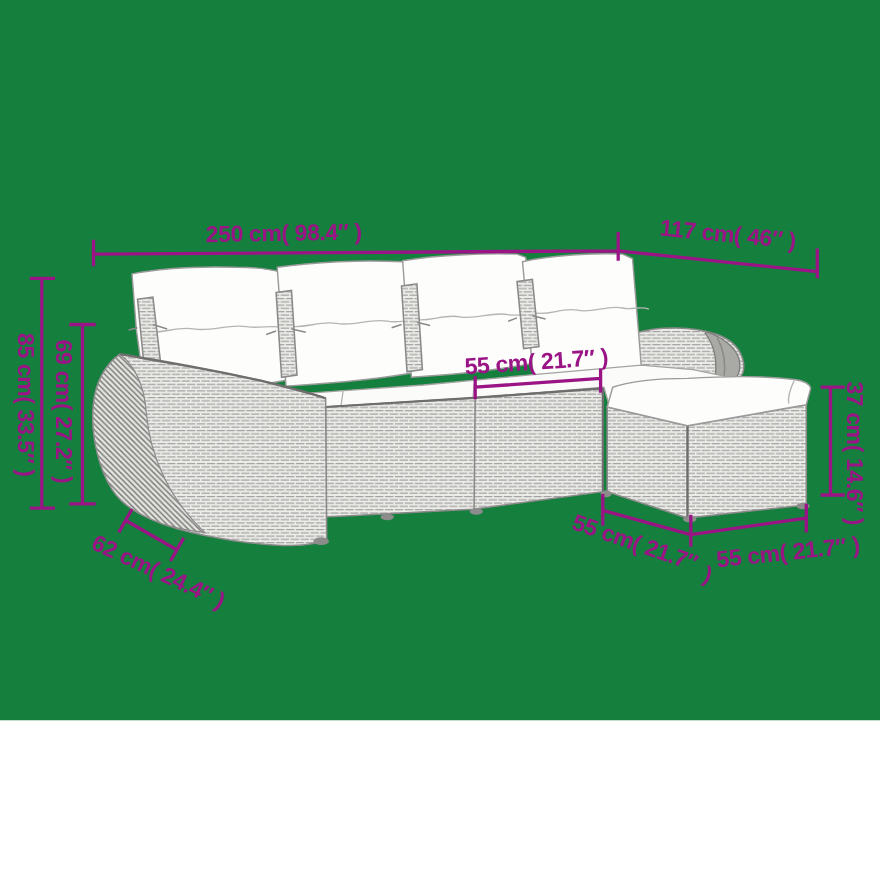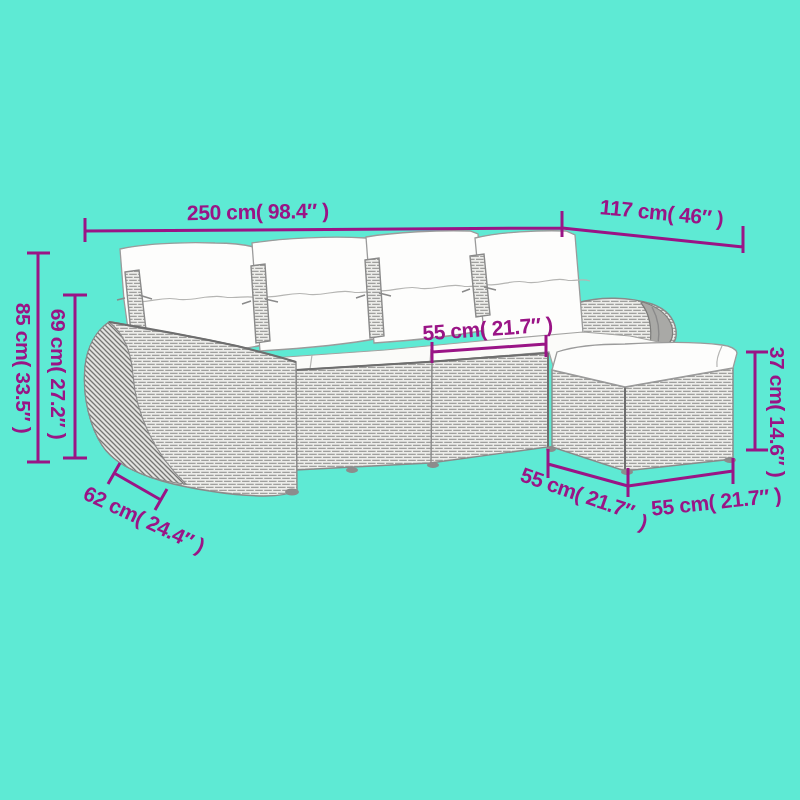--- a/index.html
+++ b/index.html
@@ -1,20 +1,20 @@
 <!DOCTYPE html>
 <html style="--accent: #9A1486;"><head>
 <meta charset="utf-8">
 <style>
   :root { --accent: #9A1486; }
   html, body { margin: 0; padding: 0; background: #ffffff; }
   .canvas {
     position: relative;
-    width: 800px; height: 800px;
-    background: #5eead4;
+    width: 800px; height: 655px;
+    background: #15803d;
     overflow: hidden;
   }
   svg { display: block; }
   .dim-line { stroke: var(--accent); stroke-width: 3; fill: none; stroke-linecap: butt; }
   .dim-label {
     font-family: "Liberation Sans", "DejaVu Sans", sans-serif;
     font-weight: bold;
     font-size: 21px;
     letter-spacing: -0.4px;
     fill: var(--accent);

